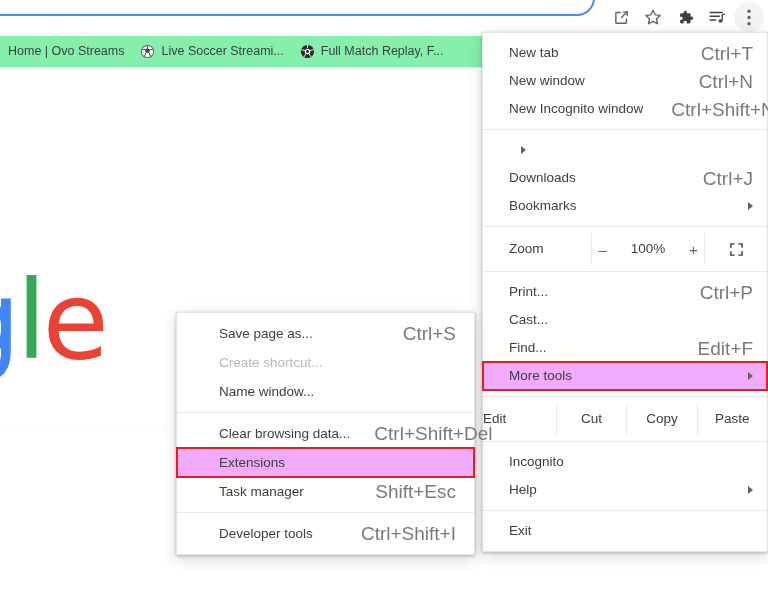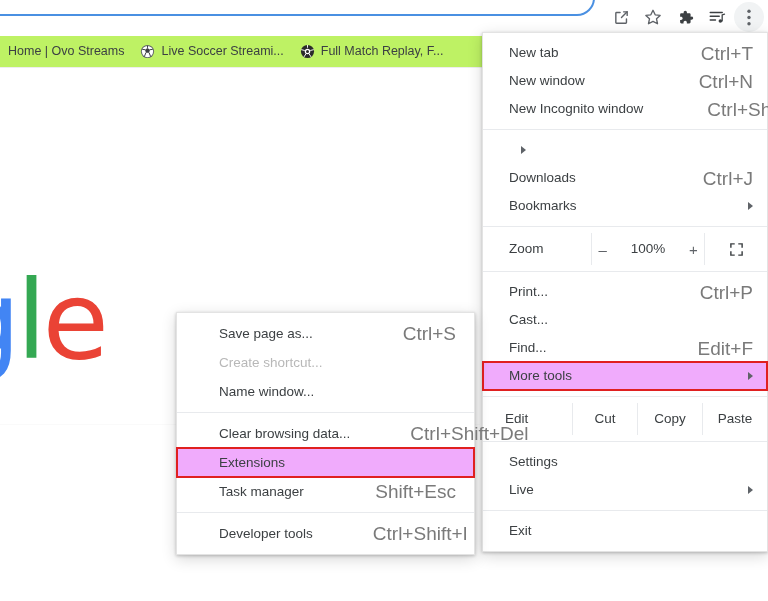--- a/index.html
+++ b/index.html
@@ -27,21 +27,21 @@
   .tb-btn {
     width: 30px; height: 30px; display: flex; align-items: center;
     justify-content: center; border-radius: 50%;
   }
   .tb-btn svg { display:block; }
   .menu-btn { background:#f1f3f4; }
 
   
   .bookmarks {
     position: absolute; left: 0; top: 36px; width: 768px; height: 32px;
-    background: #bef264; display: flex; align-items: center;
+    background: #86efac; display: flex; align-items: center;
     border-bottom: 1px solid #ededed;
   }
   .bm-item {
     display: flex; align-items: center; gap: 6px;
     padding: 3px 8px; font-size: 12.5px; color: #3c4043;
     white-space: nowrap;
   }
   .bm-label { line-height: 1; }
   .ball { width: 15px; height: 15px; flex: none; }
 
@@ -62,21 +62,21 @@
   
   .menu {
     position: absolute; background: #ffffff;
     box-shadow: 0 1px 3px rgba(0,0,0,0.22), 0 4px 14px rgba(0,0,0,0.16);
     border: 1px solid #e3e3e3;
     font-size: 13.5px; color: #3c4043;
     padding: 6px 0;
   }
   .mi {
     position: relative; display: flex; align-items: center;
-    height: 28px; padding: 0 14px 0 26px; white-space: nowrap; gap: 36px;
+    height: 28px; padding: 0 14px 0 26px; white-space: nowrap;
   }
   .mi .lbl { flex: 1; line-height: 1; }
   .mi .acc { color: #7a7a7a; font-size: 19px; margin-left: 28px; line-height:1; }
   .mi.disabled .lbl { color: #b8b8b8; }
   .mi .arrow {
     width: 0; height: 0; margin-left: 12px;
     border-left: 5px solid #5f6368;
     border-top: 4px solid transparent; border-bottom: 4px solid transparent;
   }
   .sep { height: 1px; background: #e8eaed; margin: 6px 0; }
@@ -103,21 +103,21 @@
   .zval { font-size: 13.5px; color:#3c4043; line-height:1; }
   .fullscreen { width: 62px; display:flex; align-items:center; justify-content:center; }
 
   
   .edit-row { display: flex; align-items: center; height: 32px; font-size: 13.5px; }
   .edit-row > div {
     flex: 1; text-align: center; line-height: 1;
     border-left: 1px solid #e8eaed; height: 32px;
     display:flex; align-items:center; justify-content:center;
   }
-  .edit-row > div:first-child { border-left: none; padding-left: 22px; justify-content:flex-start; }
+  .edit-row > div:first-child { border-left: none; padding-left: 0; justify-content:flex-start; }
   .edit-row > div:first-child { flex: 1.05; }
 
   
   #more-tools-menu { left: 176px; top: 312px; width: 299px; }
   #more-tools-menu .mi { padding: 0 18px 0 42px; height: 29px; }
   #more-tools-menu .mi .acc { margin-left: 24px; }
 </style>
 </head>
 <body>
 
@@ -278,24 +278,24 @@
     <div class="edit-row">
       <div>Edit</div>
       <div>Cut</div>
       <div>Copy</div>
       <div>Paste</div>
     </div>
 
     <div class="sep"></div>
 
     <div class="mi">
-      <span class="lbl">Settings</span>
-    </div>
-    <div class="mi">
-      <span class="lbl">Live</span>
+      <span class="lbl">Incognito</span>
+    </div>
+    <div class="mi">
+      <span class="lbl">Help</span>
       <span class="arrow"></span>
     </div>
 
     <div class="sep"></div>
 
     <div class="mi">
       <span class="lbl">Exit</span>
     </div>
 
   </div>

